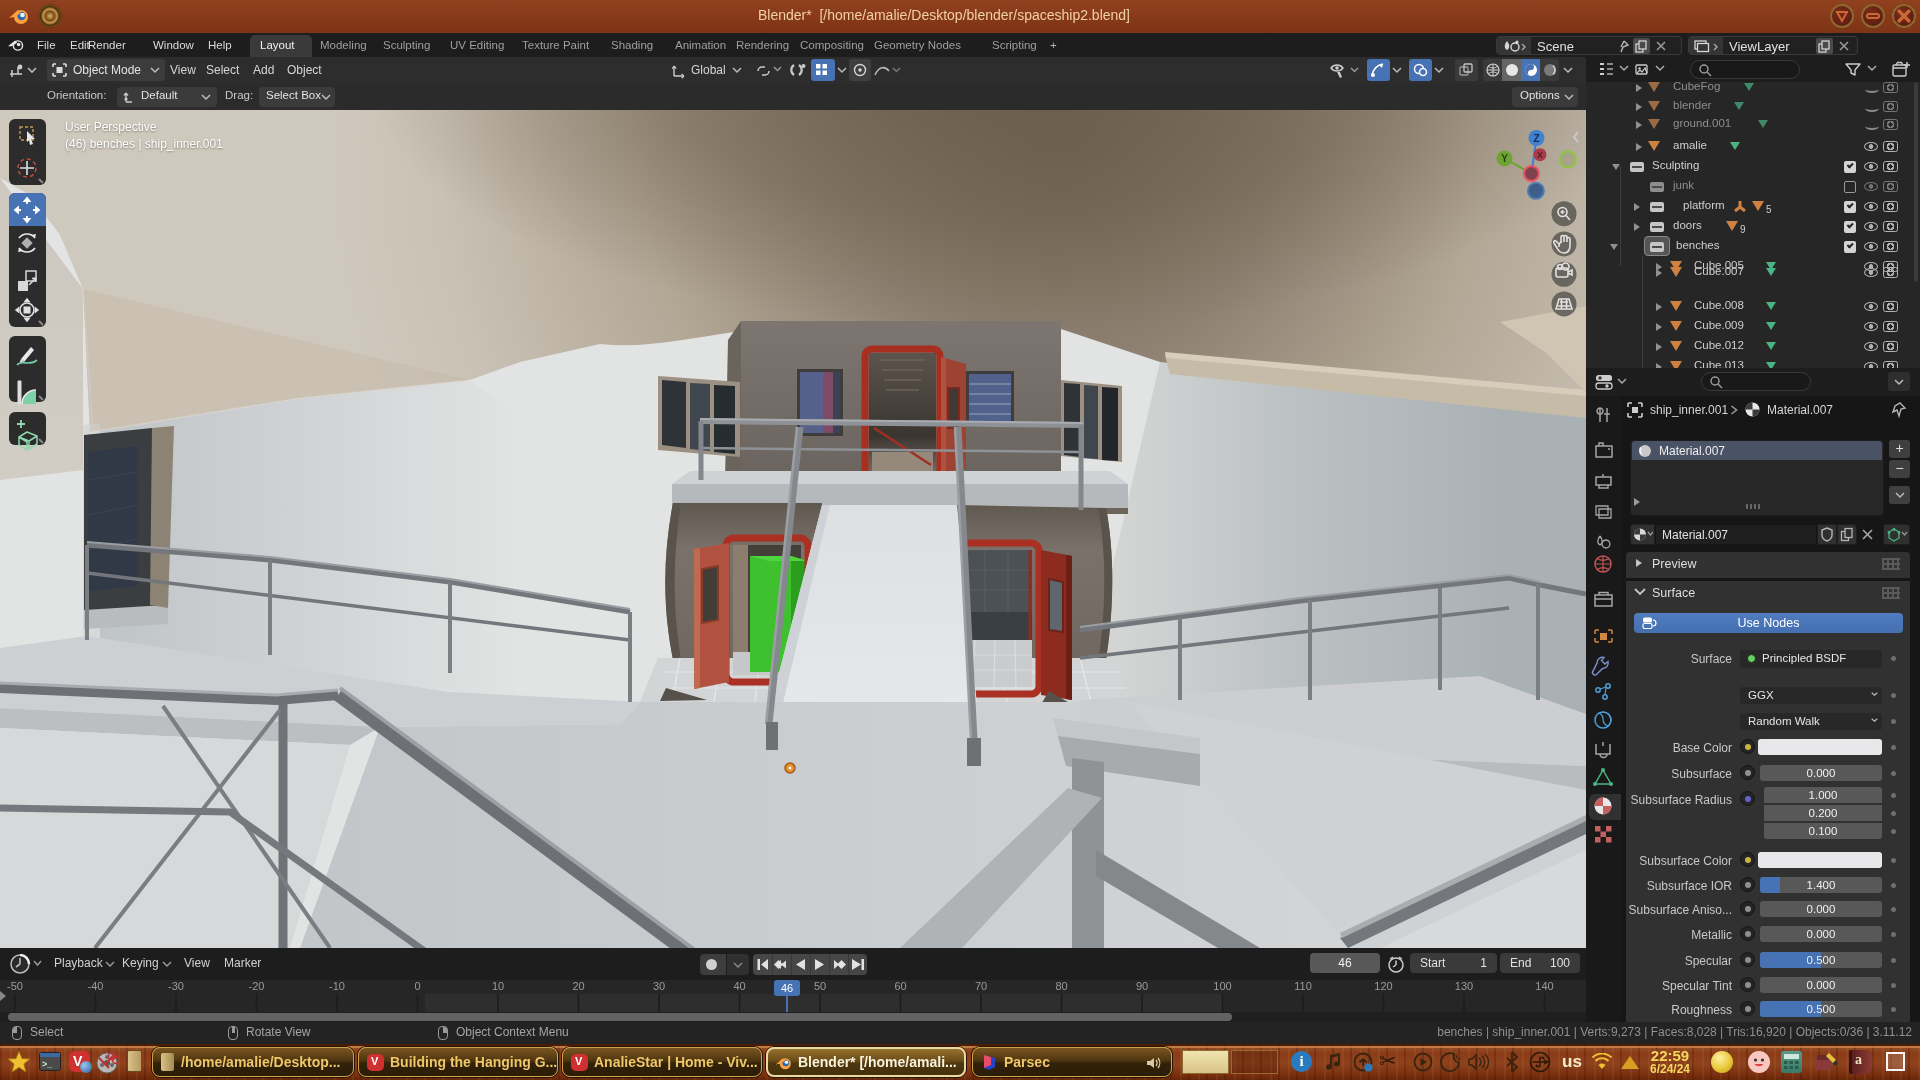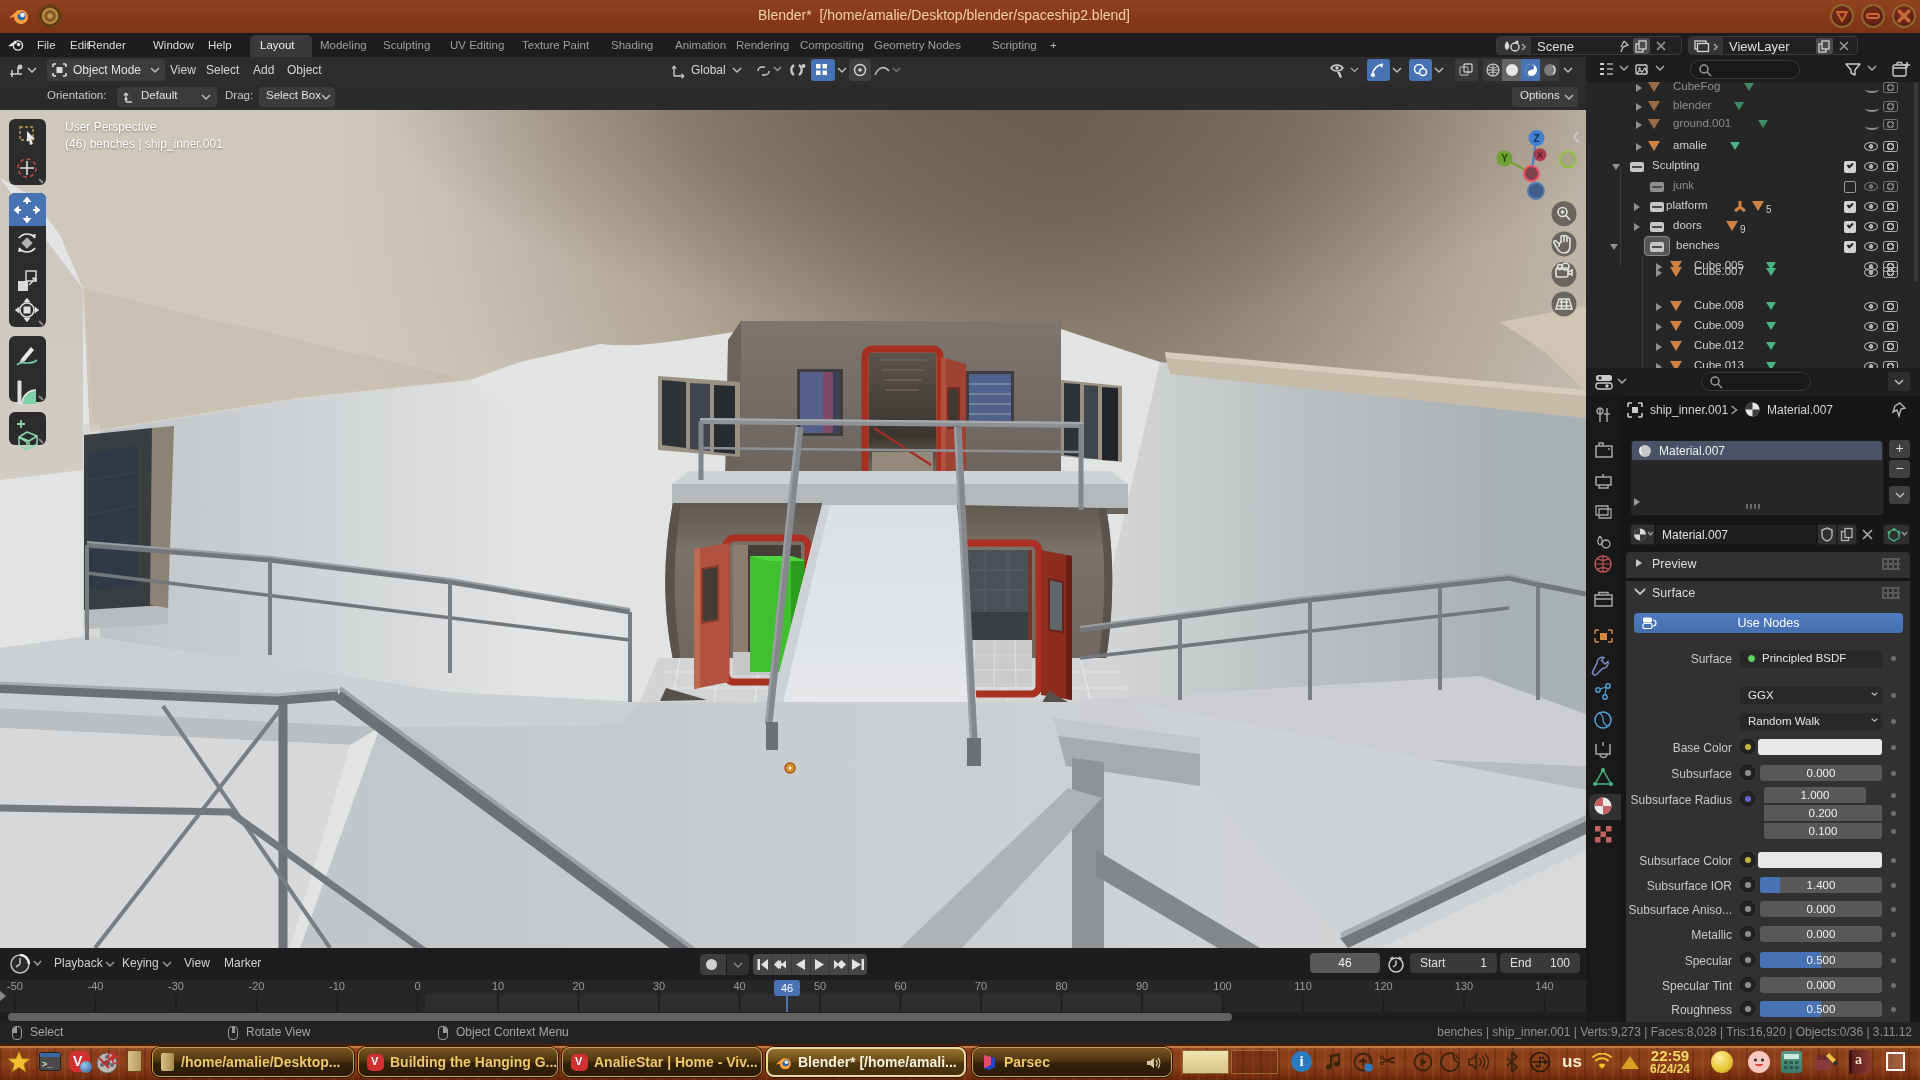--- a/index.html
+++ b/index.html
@@ -623,21 +623,21 @@
         <div class="ot gr" style="left:87px">junk</div>
  <div class="cbe" style="left:258px"></div>
         <div class="eye" style="left:278px;opacity:0.55"></div>
         <div class="cam camd" style="left:297px"></div>
 </div>
 <div class="orow" style="top:114px">
  <div class="arr" style="left:48px"></div>
         <div class="col" style="left:64px">
           <div class="coli"></div>
         </div>
-        <div class="ot" style="left:80px">platform</div>
+        <div class="ot" style="left:97px">platform</div>
  <svg style="position:absolute;left:146px;top:3px" width="16" height="15" viewBox="0 0 16 15">
           <path d="M8 2 v6 M8 8 l-5 4 M8 8 l5 4" stroke="#cf8142" stroke-width="3"></path>
         </svg>
  <div class="tro" style="left:166px"></div>
         <div class="ot" style="left:180px;font-size:10px;top:8px">5</div>
  <div class="cbx" style="left:258px">
           <div class="chk"></div>
         </div>
         <div class="eye" style="left:278px"></div>
         <div class="cam" style="left:297px"></div>
@@ -857,21 +857,21 @@
 <div class="plabel" style="top:399px">Subsurface</div>
       <div class="sock" style="top:397px">
         <div class="sdot"></div>
       </div>
 <div class="pfield" style="top:397px">0.000</div>
       <div class="deco" style="top:403px"></div>
 <div class="plabel" style="top:425px">Subsurface Radius</div>
       <div class="sock" style="top:423px">
         <div class="sdot" style="background:#6363c7"></div>
       </div>
-<div class="pfield" style="left:178px;width:102px;top:419px;border-radius:3px 3px 0 0">1.000</div>
+<div class="pfield" style="left:178px;width:118px;top:419px;border-radius:3px 3px 0 0">1.000</div>
       <div class="deco" style="top:425px"></div>
 <div class="pfield" style="left:178px;width:118px;top:437px;border-radius:0">0.200</div>
       <div class="deco" style="top:443px"></div>
 <div class="pfield" style="left:178px;width:118px;top:455px;border-radius:0 0 3px 3px">0.100</div>
       <div class="deco" style="top:461px"></div>
 <div class="plabel" style="top:486px">Subsurface Color</div>
       <div class="sock" style="top:484px">
         <div class="sdot" style="background:#c8b440"></div>
       </div>
 <div class="abs" style="left:172px;top:484px;width:124px;height:16px;background:#e8e8ea;border-radius:3px"></div>

